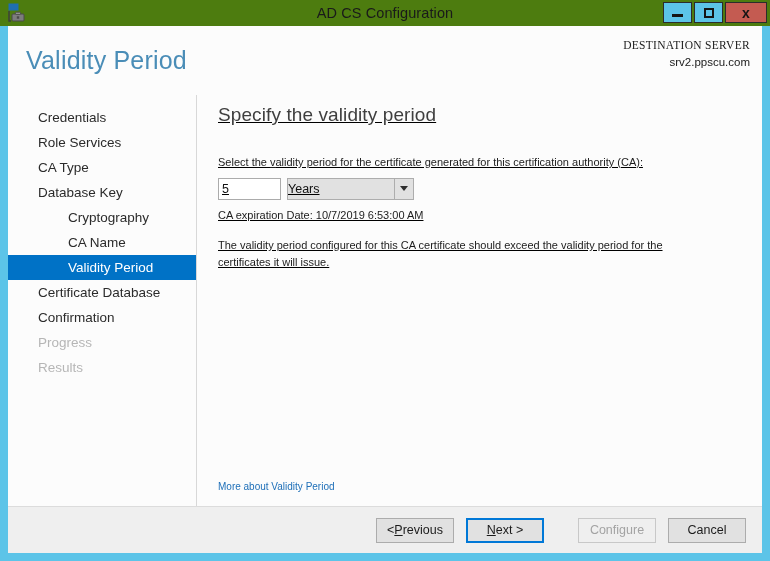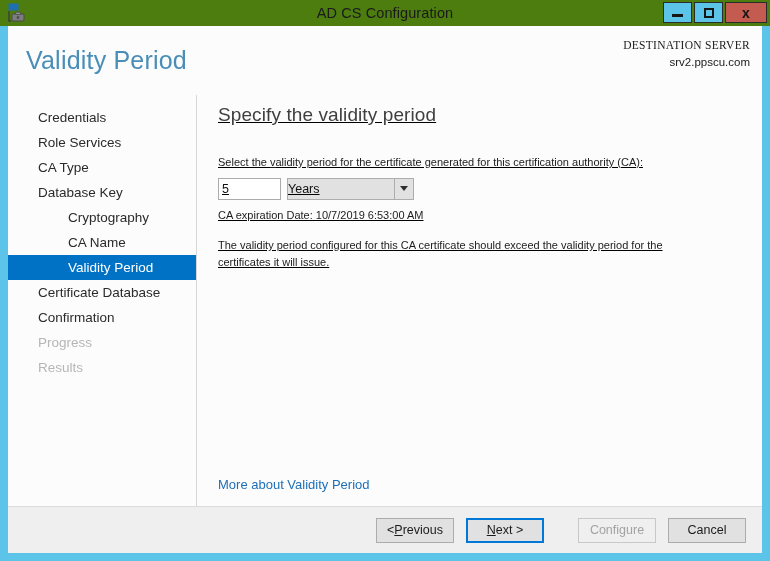--- a/index.html
+++ b/index.html
@@ -225,21 +225,21 @@
   #expiration-line { margin-bottom: 14px; }
 
   #note-text {
     width: 492px;
   }
 
   #more-link {
     position: absolute;
     left: 22px;
     bottom: 14px;
-    font-size: 13px;
+    font-size: 10px;
     color: #1E6FB8;
     cursor: pointer;
     text-decoration: none;
   }
 
   
   #footer {
     flex: 0 0 47px;
     background: #EFEFEF;
     border-top: 1px solid #DCDCDC;

